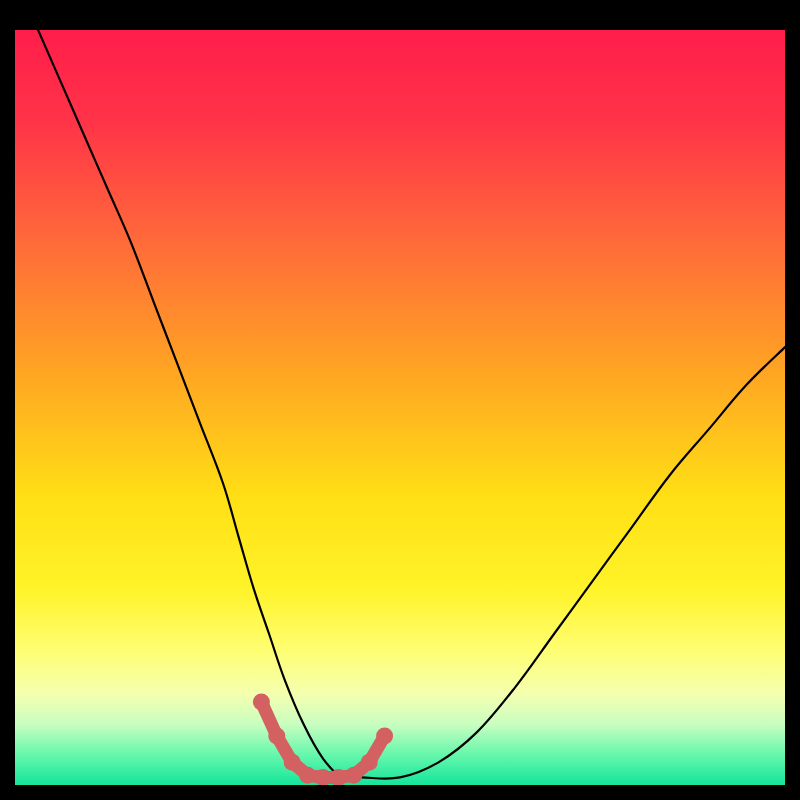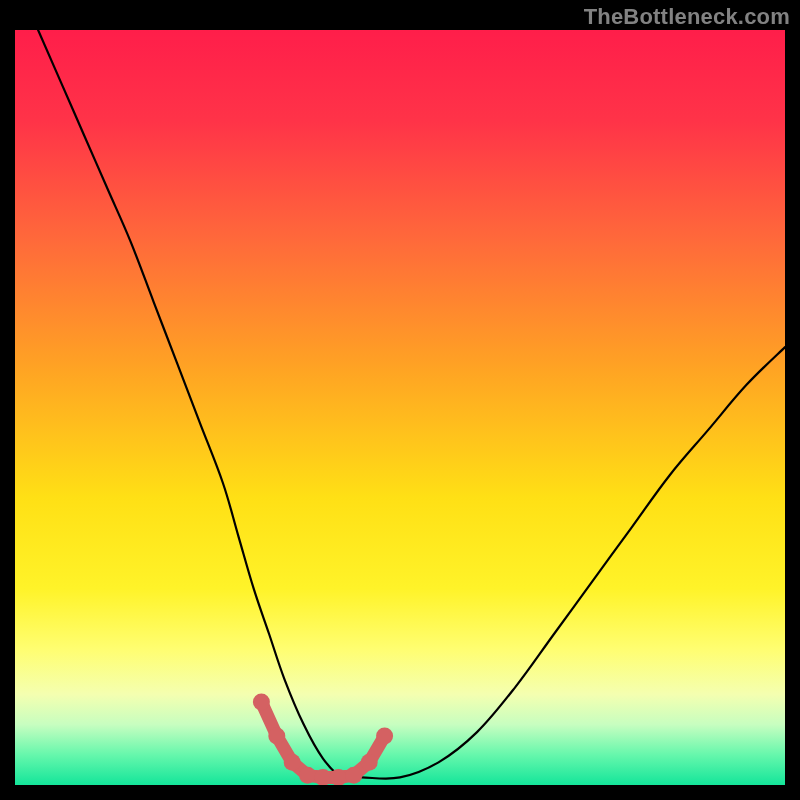--- a/index.html
+++ b/index.html
@@ -37,21 +37,20 @@
     height: 755px;
   }
   .plot svg {
     display: block;
   }
 </style>
 </head>
 <body>
 
 <div class="frame">
-  <div class="watermark">TheBottleneck.com</div>
 
   <div class="plot">
     <svg id="chart-svg" width="770" height="755" viewBox="0 0 770 755" preserveAspectRatio="none">
       <defs>
         <linearGradient id="bg-grad" x1="0" y1="0" x2="0" y2="1">
             <stop offset="0%" stop-color="#ff1e4a"></stop>
             <stop offset="12%" stop-color="#ff3348"></stop>
             <stop offset="28.000000000000004%" stop-color="#ff6a3a"></stop>
             <stop offset="45%" stop-color="#ffa423"></stop>
             <stop offset="62%" stop-color="#ffe015"></stop>

